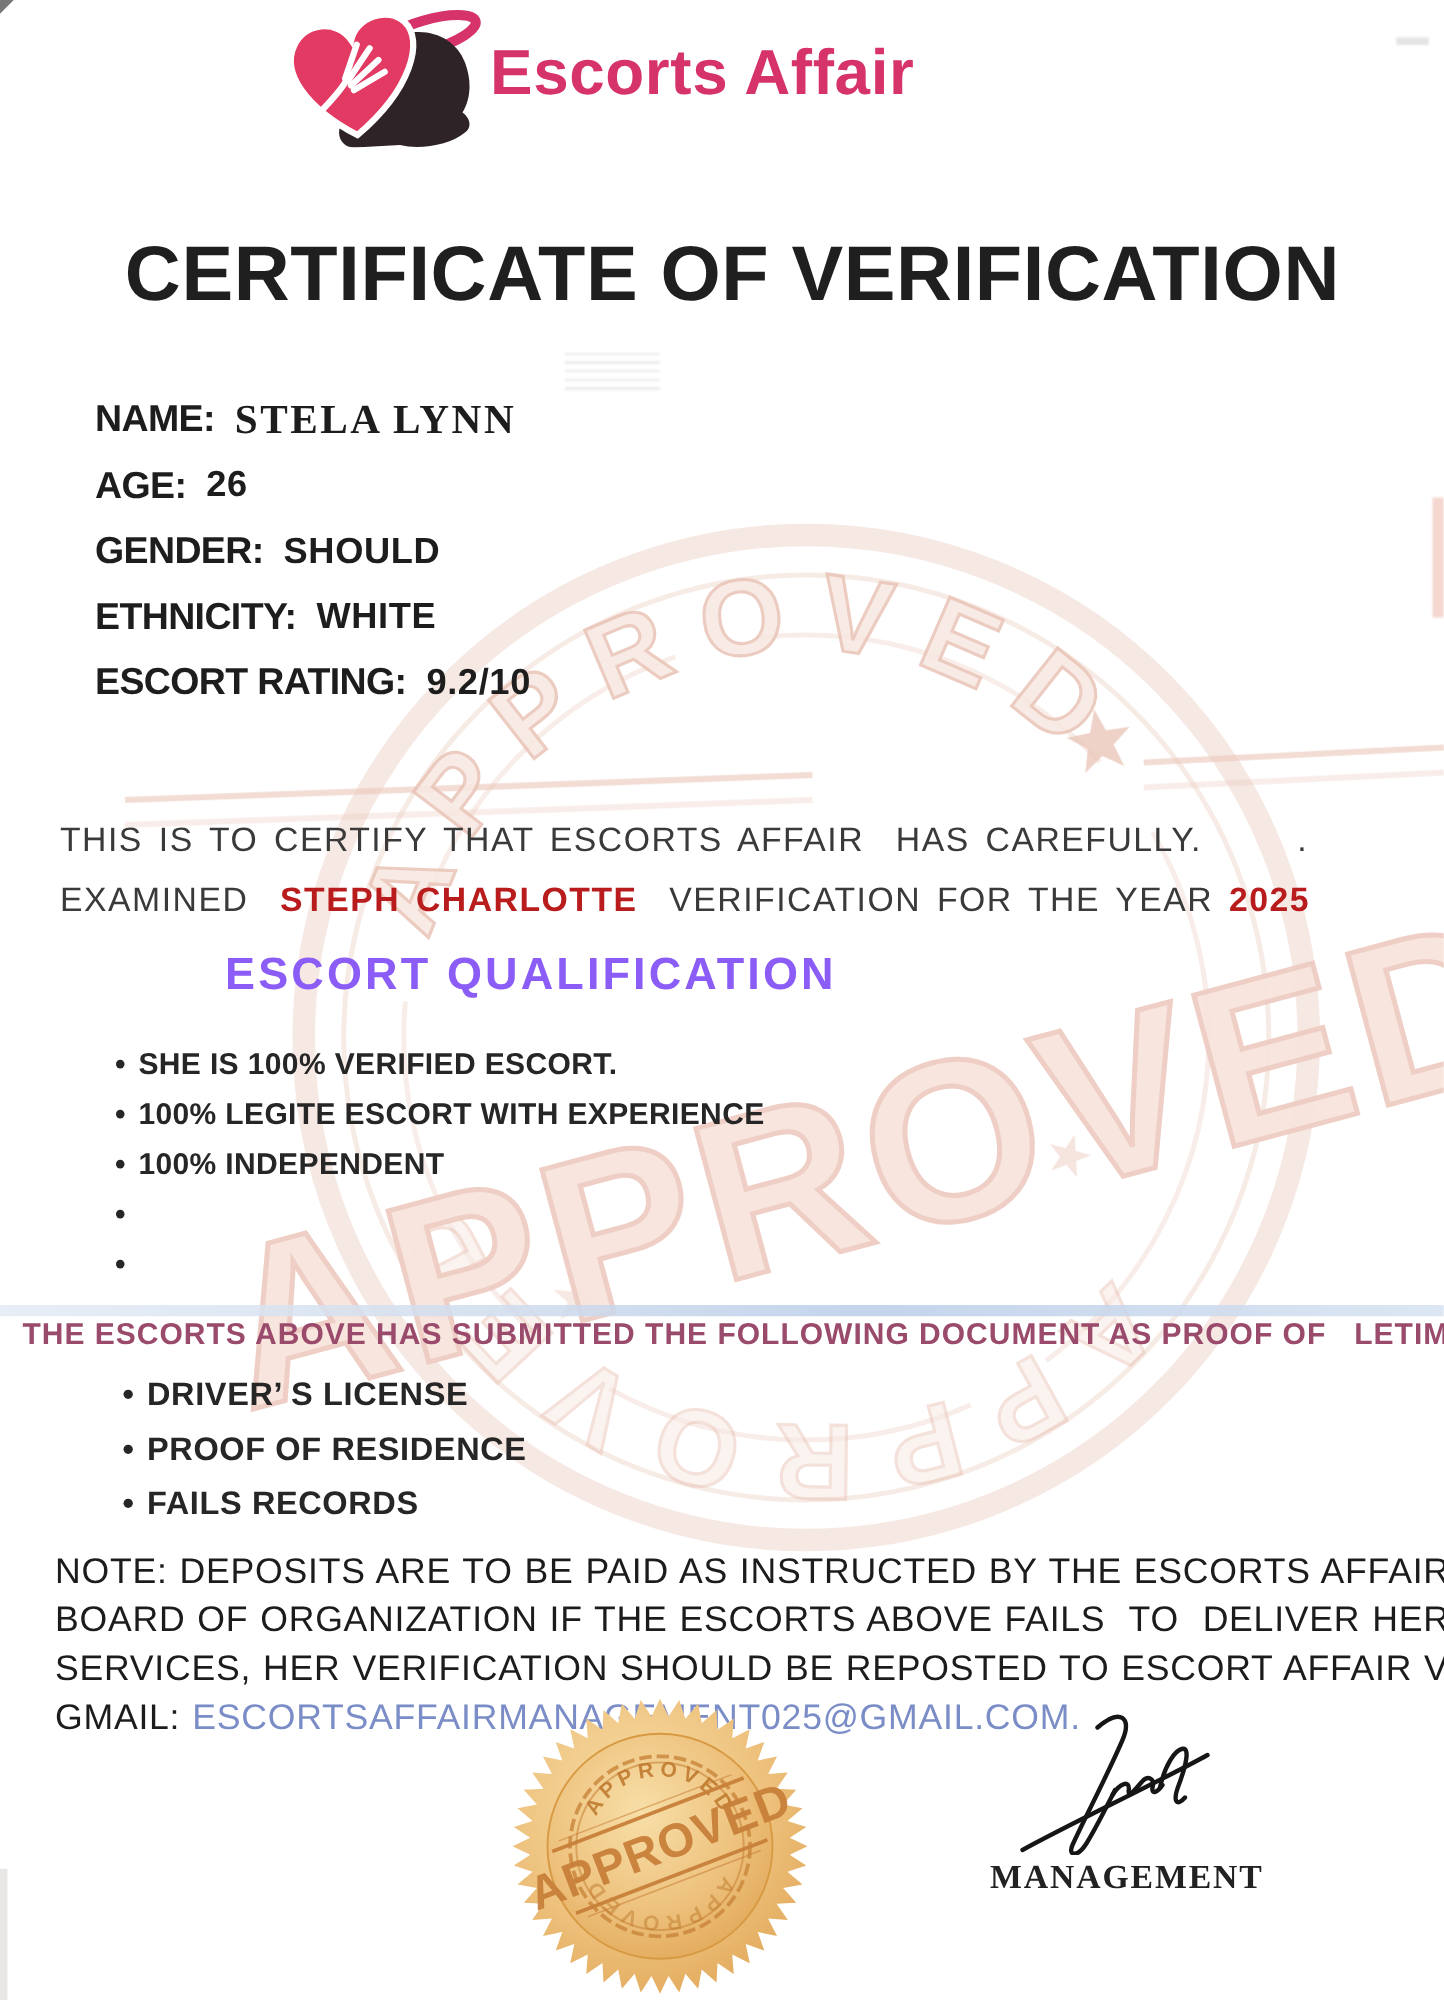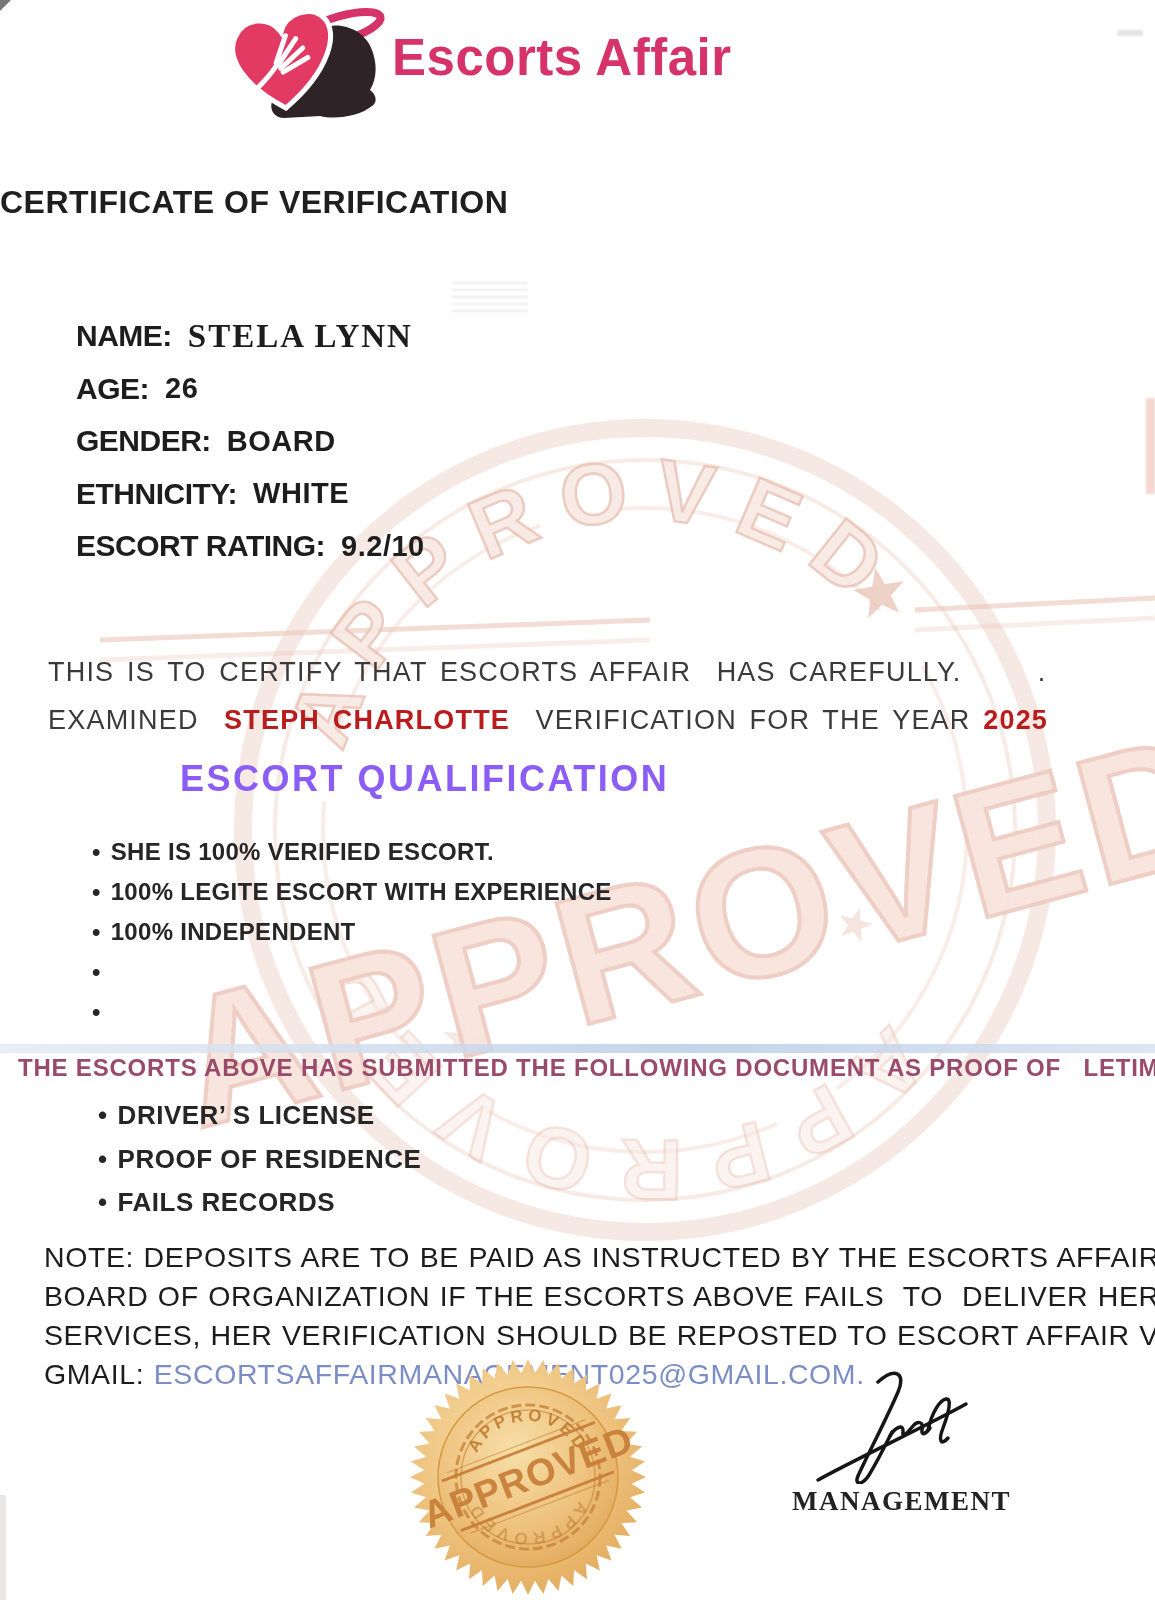--- a/index.html
+++ b/index.html
@@ -4,22 +4,22 @@
 <style>
   html,body{margin:0;padding:0;background:#ffffff;}
   .page{position:relative;width:1155px;height:1600px;background:#ffffff;overflow:hidden;
         font-family:"Liberation Sans",sans-serif;color:#1d1d1d;}
   .watermark{position:absolute;left:0;top:0;z-index:0;pointer-events:none;}
   .content{position:absolute;inset:0;z-index:1;}
 
   .logo-row{position:absolute;top:6px;left:224px;display:flex;align-items:center;}
   .brand-name{font-size:51px;font-weight:bold;color:#d6336b;letter-spacing:0.5px;padding-bottom:10px;}
 
-  .title{position:absolute;top:184px;left:0;width:1072px;text-align:left;
-         font-size:32px;font-weight:bold;color:#1f1f1f;letter-spacing:0.5px;}
+  .title{position:absolute;top:184px;left:0;width:1072px;text-align:right;
+         font-size:62px;font-weight:bold;color:#1f1f1f;letter-spacing:0.5px;}
 
   .fields{position:absolute;left:76px;top:270px;margin-top:40px;}
   .field-row{height:52.5px;display:flex;align-items:center;}
   .field-label{font-size:30px;font-weight:bold;letter-spacing:-0.5px;color:#1d1d1d;}
   .field-value{font-size:29px;font-weight:bold;margin-left:16px;letter-spacing:0.5px;color:#1d1d1d;}
   .field-value.serif{font-family:"Liberation Serif",serif;font-size:33px;letter-spacing:2px;}
 
   .pre{white-space:pre;}
 
   .certify{position:absolute;left:48px;top:648px;font-size:27px;color:#3a3a3a;
@@ -119,21 +119,21 @@
       <div class="field-row">
         <span class="field-label">NAME:</span>
         <span class="field-value serif">STELA LYNN</span>
       </div>
       <div class="field-row">
         <span class="field-label">AGE:</span>
         <span class="field-value">26</span>
       </div>
       <div class="field-row">
         <span class="field-label">GENDER:</span>
-        <span class="field-value">BOARD</span>
+        <span class="field-value">SHOULD</span>
       </div>
       <div class="field-row">
         <span class="field-label">ETHNICITY:</span>
         <span class="field-value">WHITE</span>
       </div>
       <div class="field-row">
         <span class="field-label">ESCORT RATING:</span>
         <span class="field-value">9.2/10</span>
       </div>
     </div>

